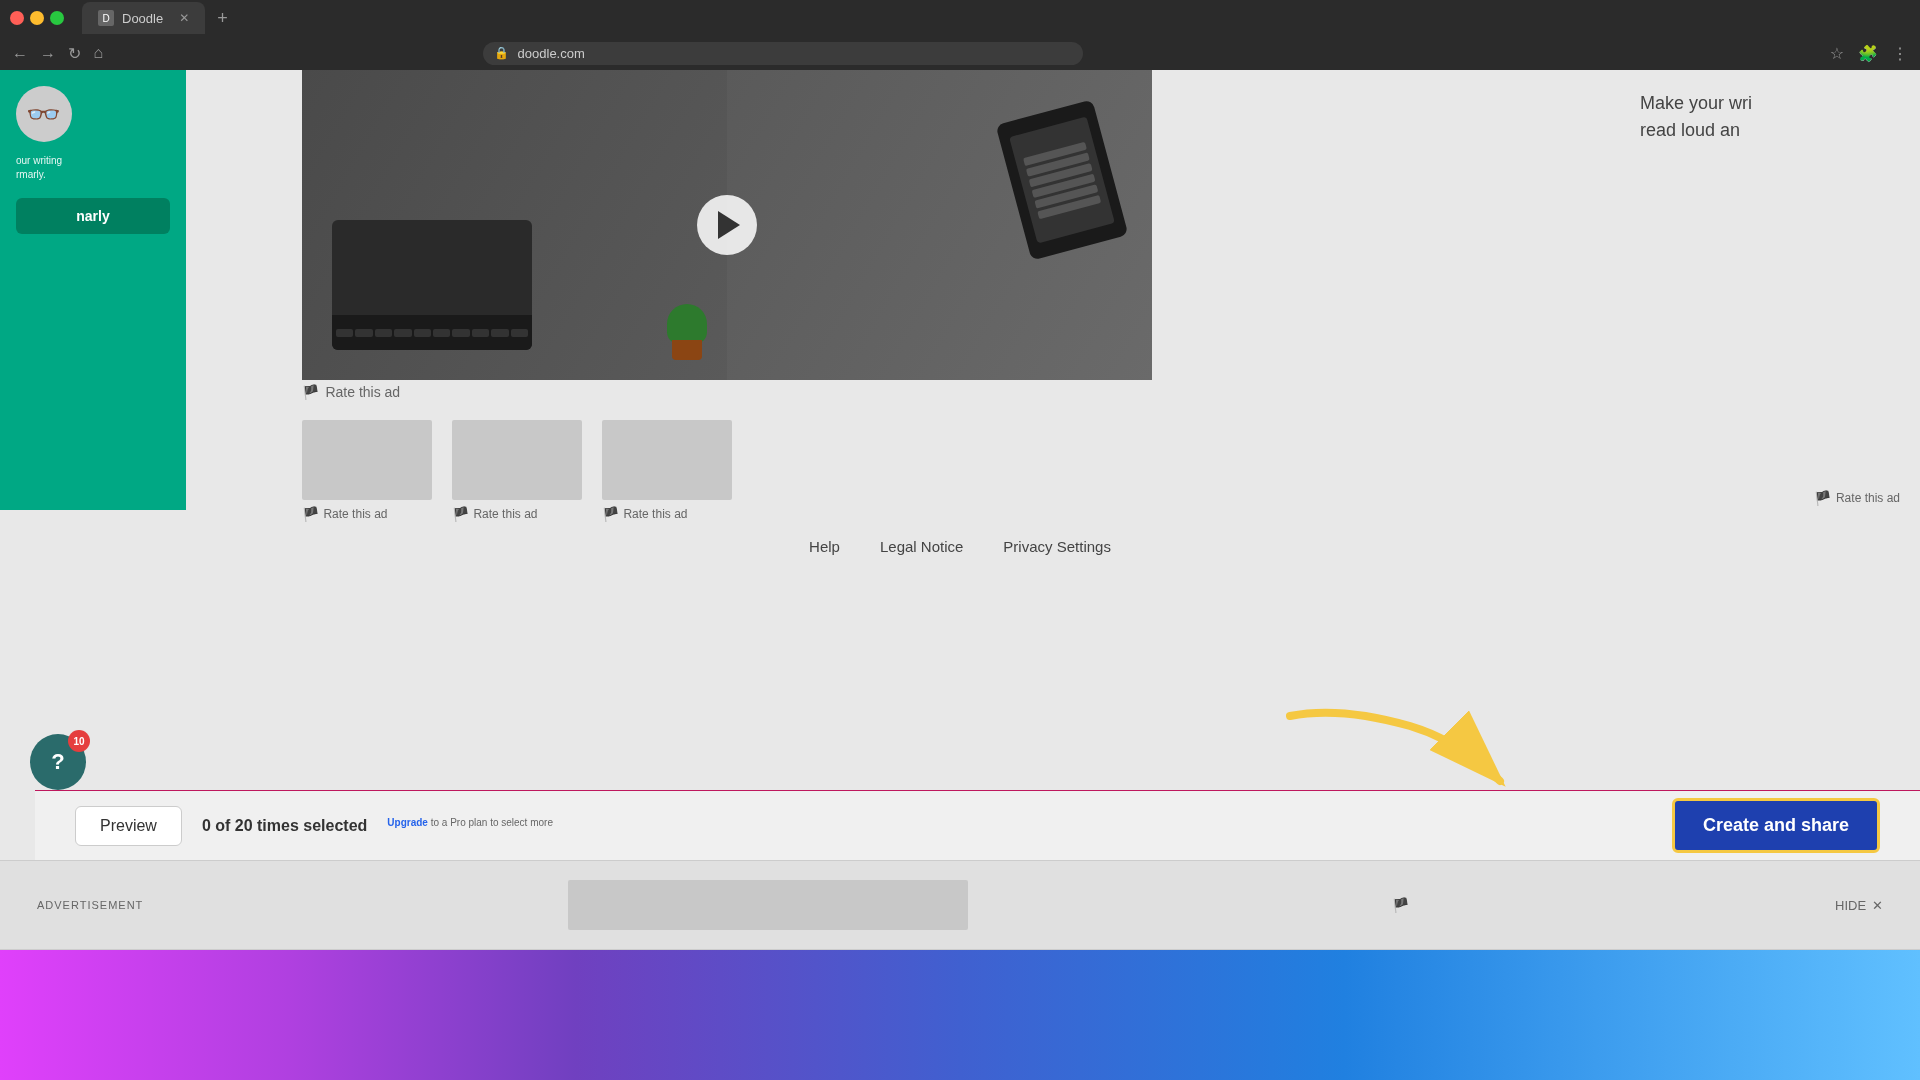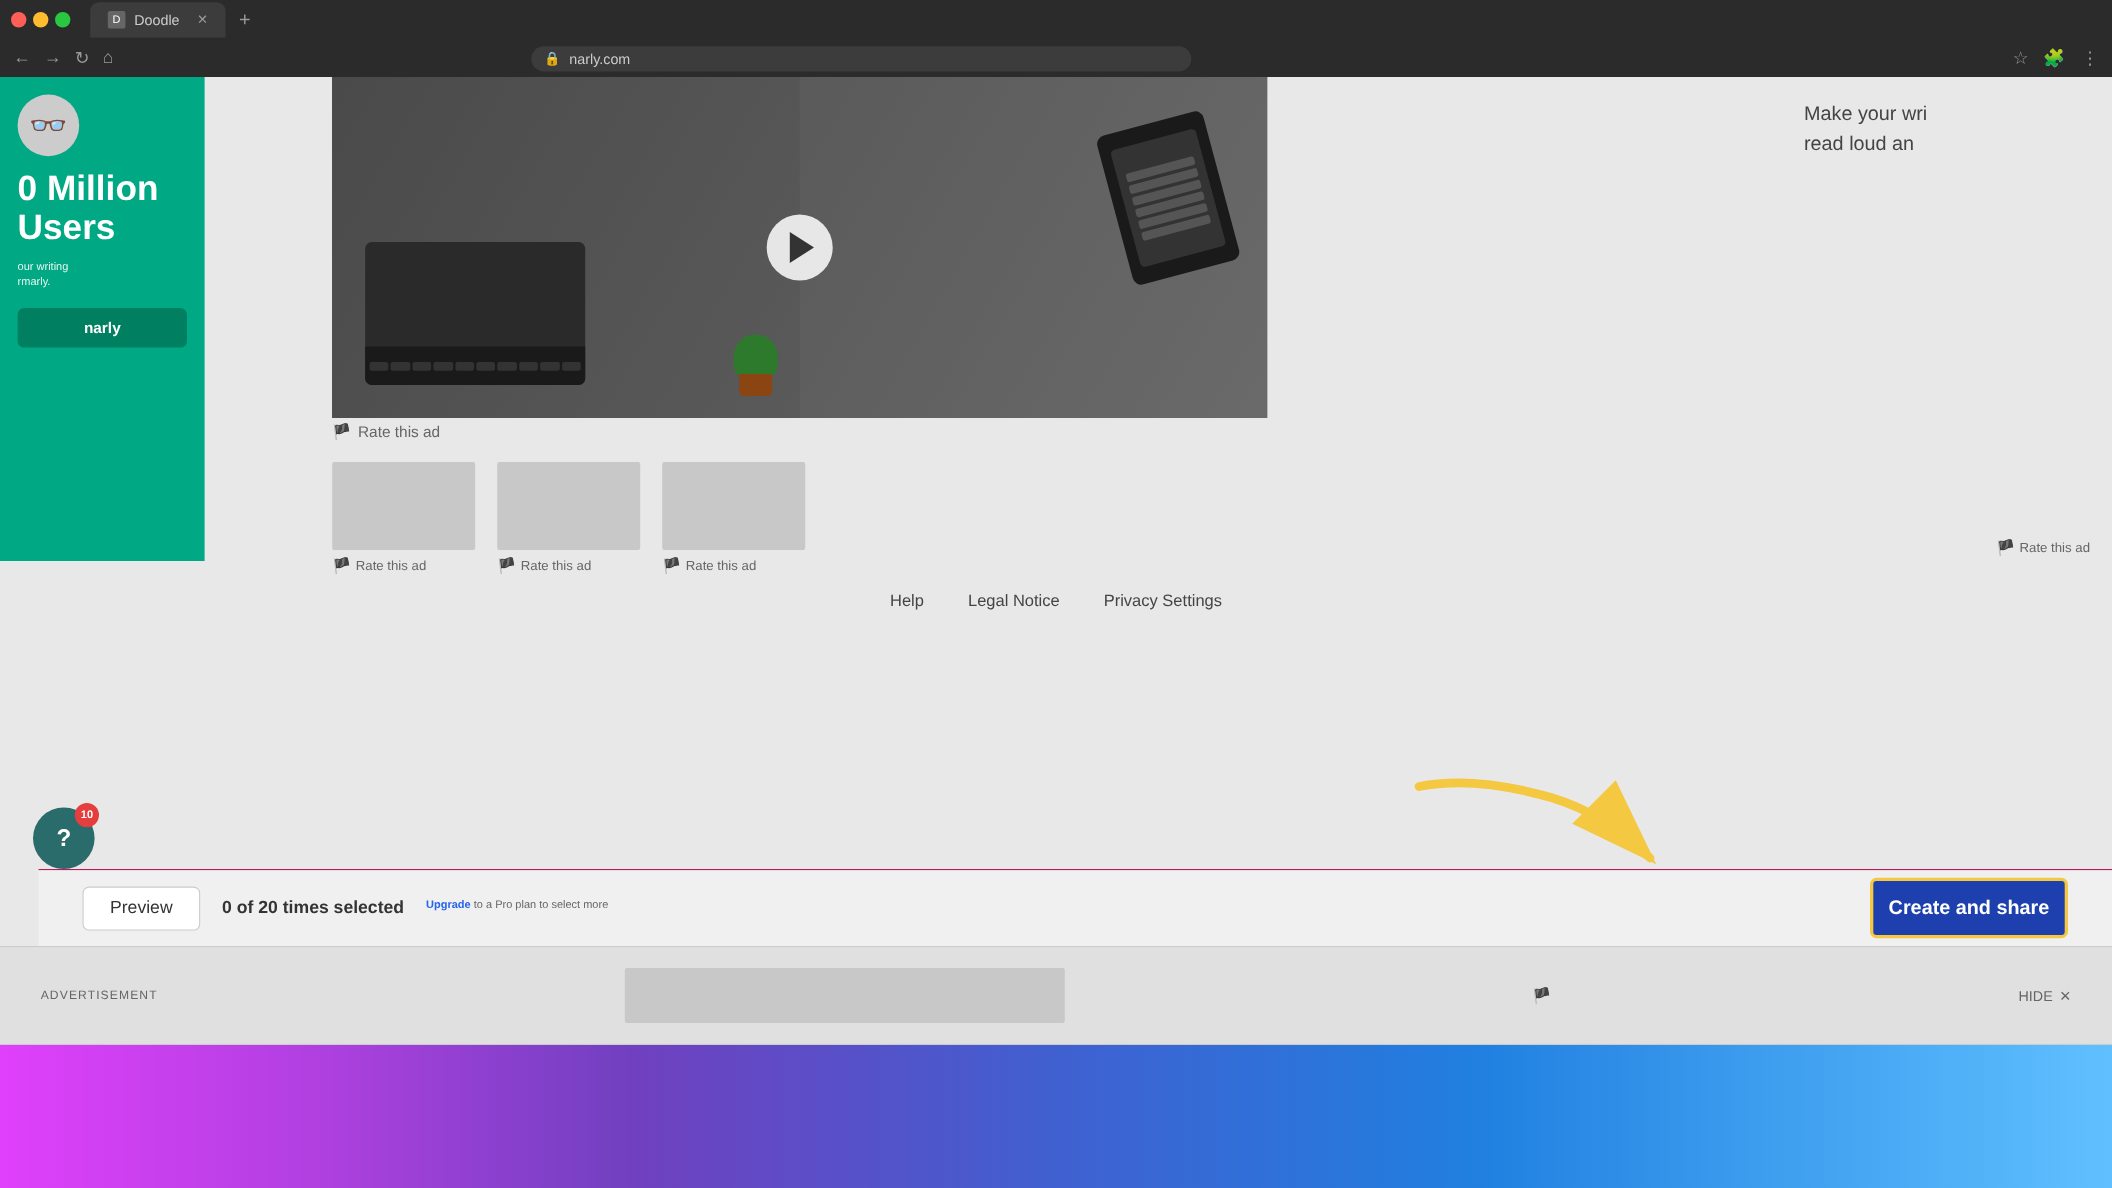--- a/index.html
+++ b/index.html
@@ -329,21 +329,21 @@
       font-weight: 600;
       cursor: pointer;
       text-decoration: none;
     }
     .create-share-btn {
       margin-left: auto;
       background: #1e40af;
       color: white;
       border: 3px solid #f5c842;
       border-radius: 6px;
-      padding: 14px 14px;
+      padding: 14px 28px;
       font-size: 18px;
       font-weight: 600;
       cursor: pointer;
       white-space: nowrap;
     }
 
     
     .arrow-annotation {
       position: absolute;
       bottom: 260px;
@@ -564,37 +564,36 @@
     </div>
     <span class="tab-new">+</span>
   </div>
   <div class="address-bar">
     <span class="nav-btn">←</span>
     <span class="nav-btn">→</span>
     <span class="nav-btn">↻</span>
     <span class="nav-btn">⌂</span>
     <div class="url-bar">
       <span class="url-bar-lock">🔒</span>
-      <span>narly.com</span>
+      <span>doodle.com</span>
     </div>
     <div class="toolbar-icons">
       <span>☆</span>
       <span>🧩</span>
       <span>⋮</span>
     </div>
   </div>
 </div>
 
 <div class="content-area">
 
   <div class="left-panel">
     <div class="left-panel-avatar">
       <span>👓</span>
     </div>
-    <div class="left-panel-heading">0 Million<br>Users</div>
     <div class="left-panel-text">our writing<br>rmarly.</div>
     <button class="left-panel-btn">narly</button>
   </div>
 
   <div class="right-panel">
     <span>Make your wri<br>read loud an</span>
   </div>
 
   <div class="video-container">
     <div class="scene-wrapper">

